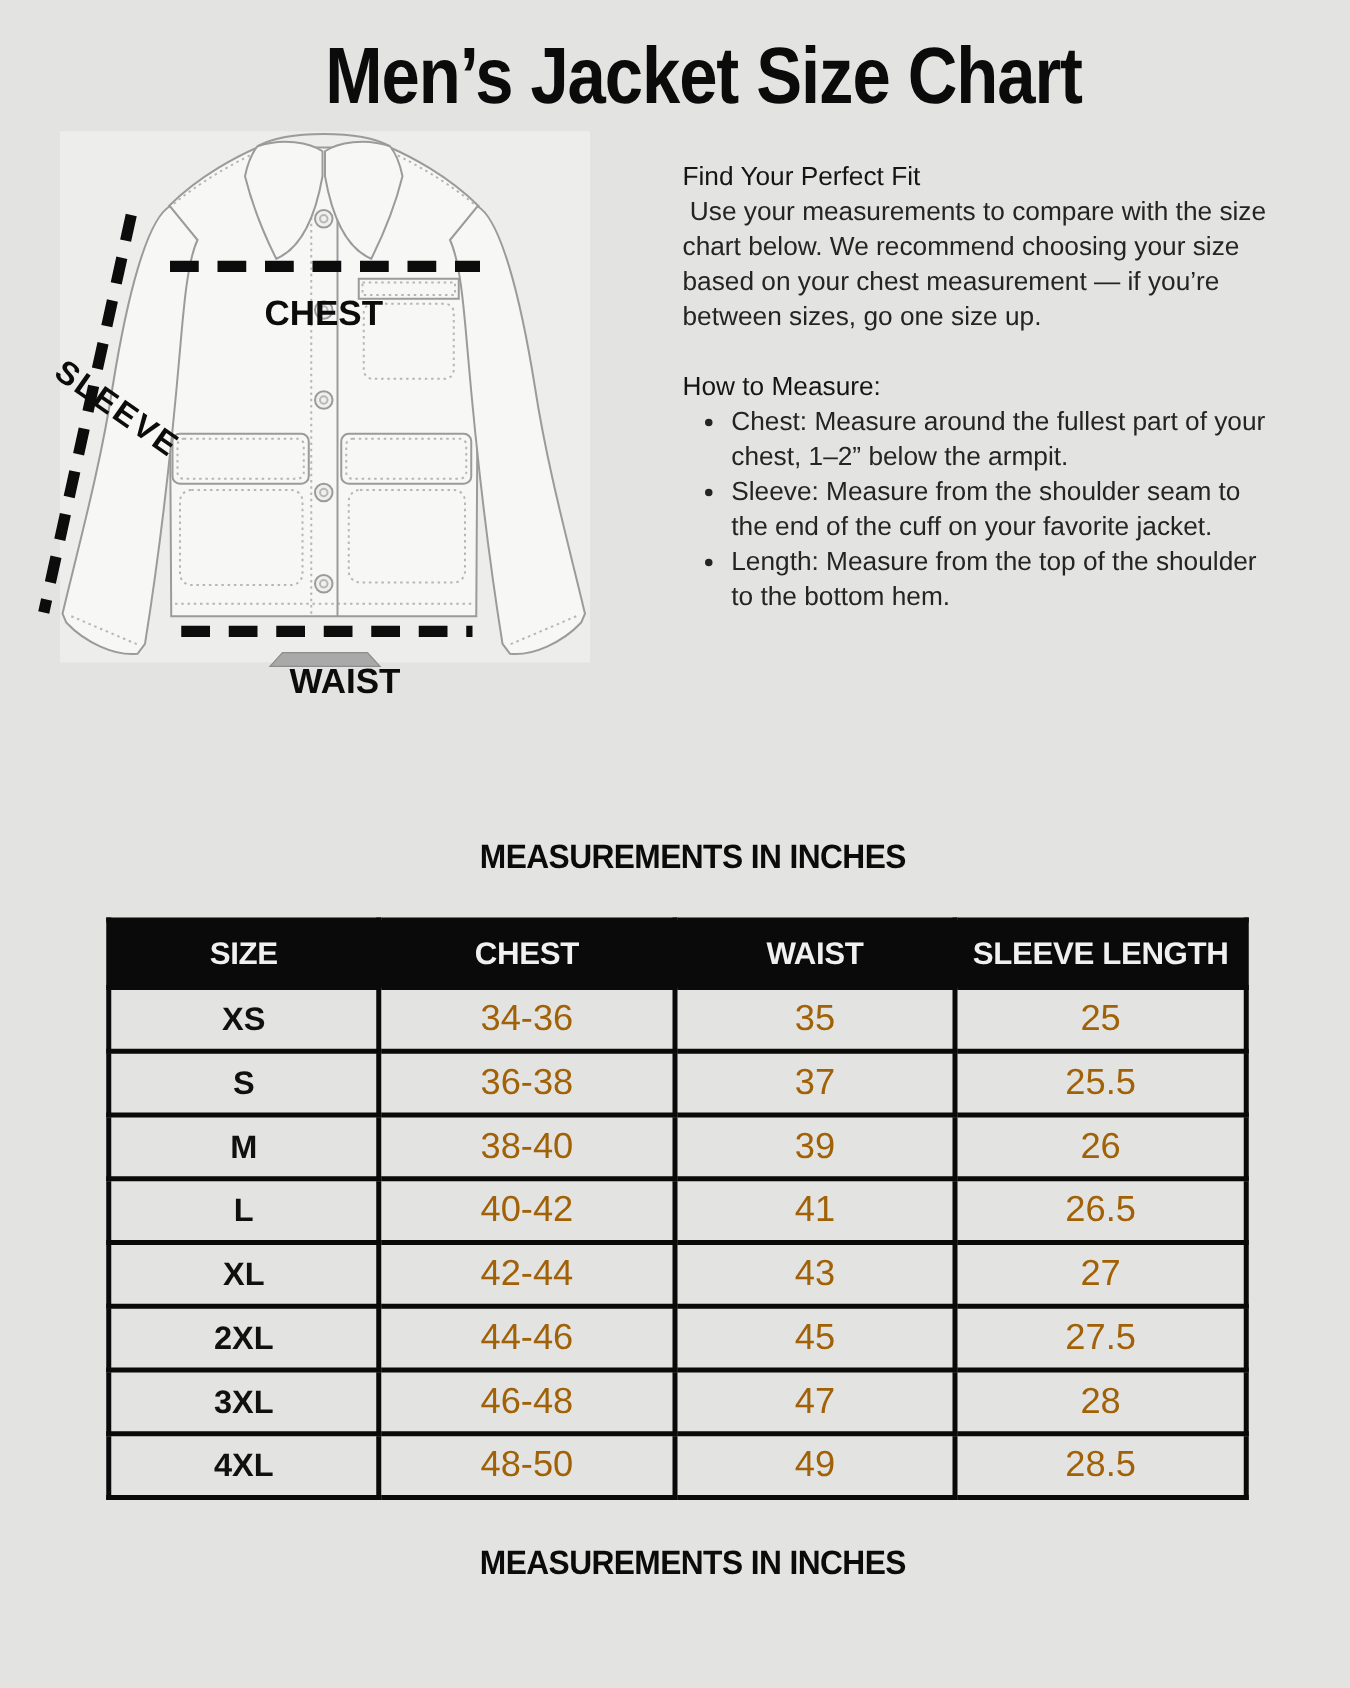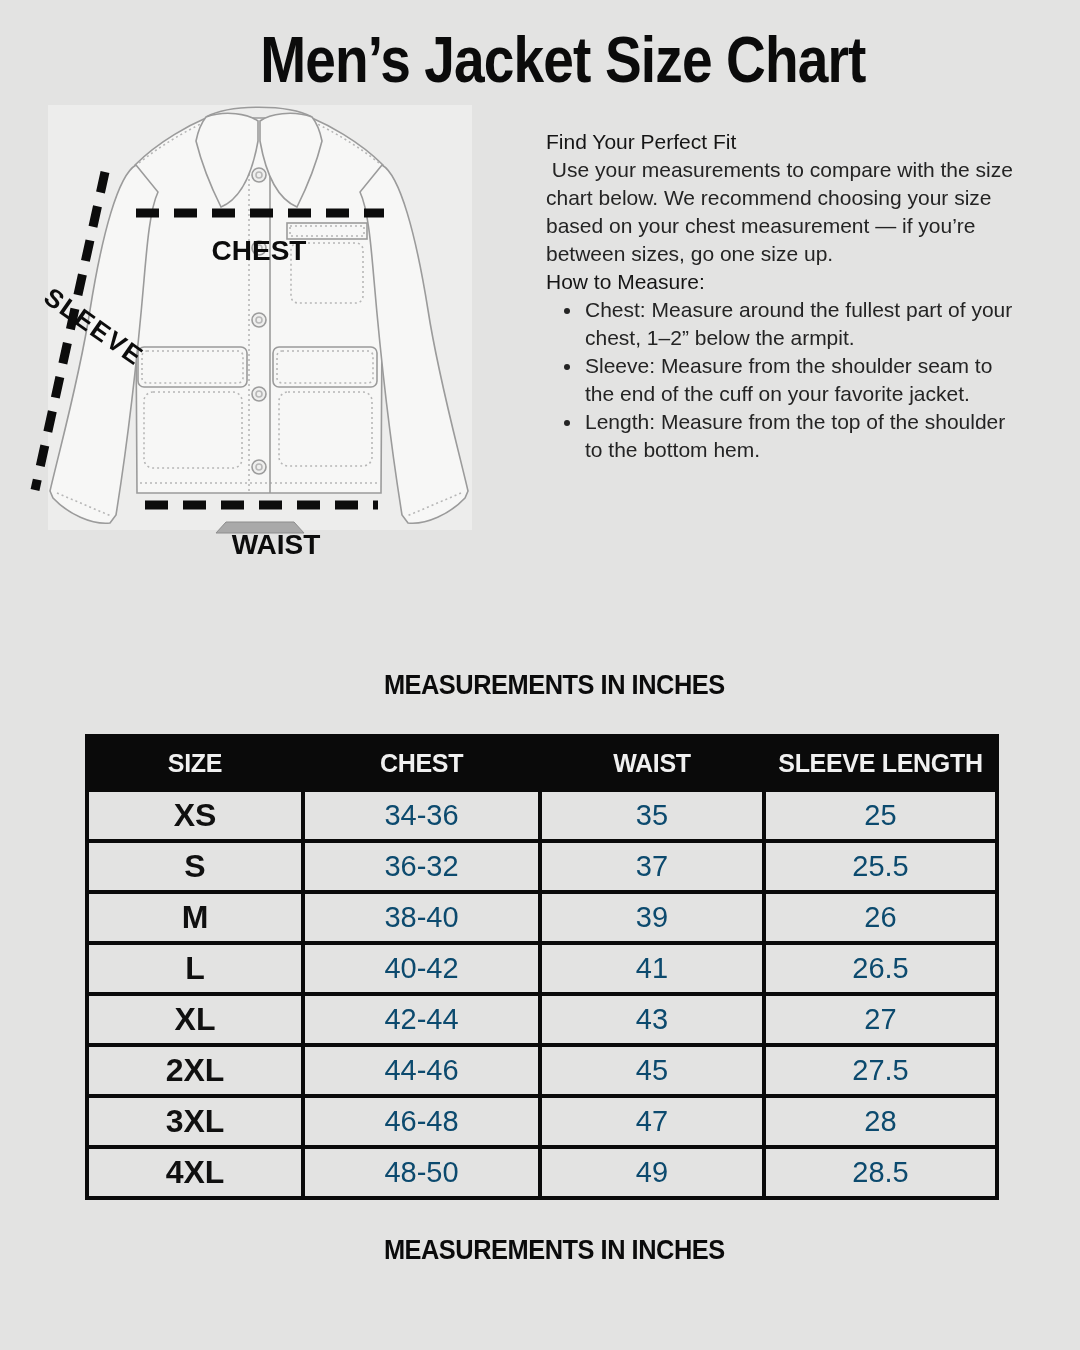--- a/index.html
+++ b/index.html
@@ -17,21 +17,21 @@
   .figure{position:absolute;left:0;top:95px;width:500px;height:480px;}
   .figure svg{display:block;}
   .figure text{font-family:"Liberation Sans",sans-serif;font-weight:bold;fill:#0c0c0c;}
 
   .info{
     position:absolute;left:546px;top:128px;width:480px;
     font-size:21px;line-height:28px;color:#242424;
   }
   .info h3{margin:0;font-size:21px;line-height:28px;font-weight:normal;color:#151515;}
   .info p{margin:0;white-space:pre-wrap;}
-  .info h3.second{}
+  .info h3.second{margin-top:28px;}
   .info ul{margin:0;padding:0 0 0 37px;}
   .info li{margin:0;padding-left:2px;}
 
   .caption{
     position:absolute;left:0;width:1080px;text-align:center;
     font-weight:bold;font-size:27px;letter-spacing:-.5px;color:#0b0b0b;padding-left:43px;
   }
   .caption .cond{display:inline-block;transform:scaleX(.94);margin-right:58px;}
   .caption-top{top:670px;}
   .caption-bottom{top:1235px;}
@@ -39,23 +39,23 @@
   table.size-table{
     position:absolute;left:85px;top:734px;width:910px;
     border-collapse:collapse;table-layout:fixed;
   }
   table.size-table th{
     background:#0a0a0a;color:#f0f0f0;font-size:25px;font-weight:bold;
     height:48px;border:4px solid #0a0a0a;letter-spacing:-.3px;
   }
   table.size-table td{
     height:47px;border:4px solid #0a0a0a;text-align:center;
-    font-size:29px;color:#0c4a6e;padding:0;
-  }
-  table.size-table td.sz{font-weight:bold;font-size:32px;color:#101010;}
+    font-size:29px;color:#a16207;padding:0;
+  }
+  table.size-table td.sz{font-weight:bold;font-size:26px;color:#101010;}
 </style>
 </head>
 <body>
 
 <div class="sheet">
 
   <h1 class="title"><span class="cond">Men’s Jacket Size Chart</span></h1>
 
   <div class="figure">
     <svg width="500" height="480" viewBox="0 0 500 480">
@@ -161,21 +161,21 @@
     </thead>
     <tbody>
       <tr>
         <td class="sz">XS</td>
         <td>34-36</td>
         <td>35</td>
         <td>25</td>
       </tr>
       <tr>
         <td class="sz">S</td>
-        <td>36-32</td>
+        <td>36-38</td>
         <td>37</td>
         <td>25.5</td>
       </tr>
       <tr>
         <td class="sz">M</td>
         <td>38-40</td>
         <td>39</td>
         <td>26</td>
       </tr>
       <tr>

